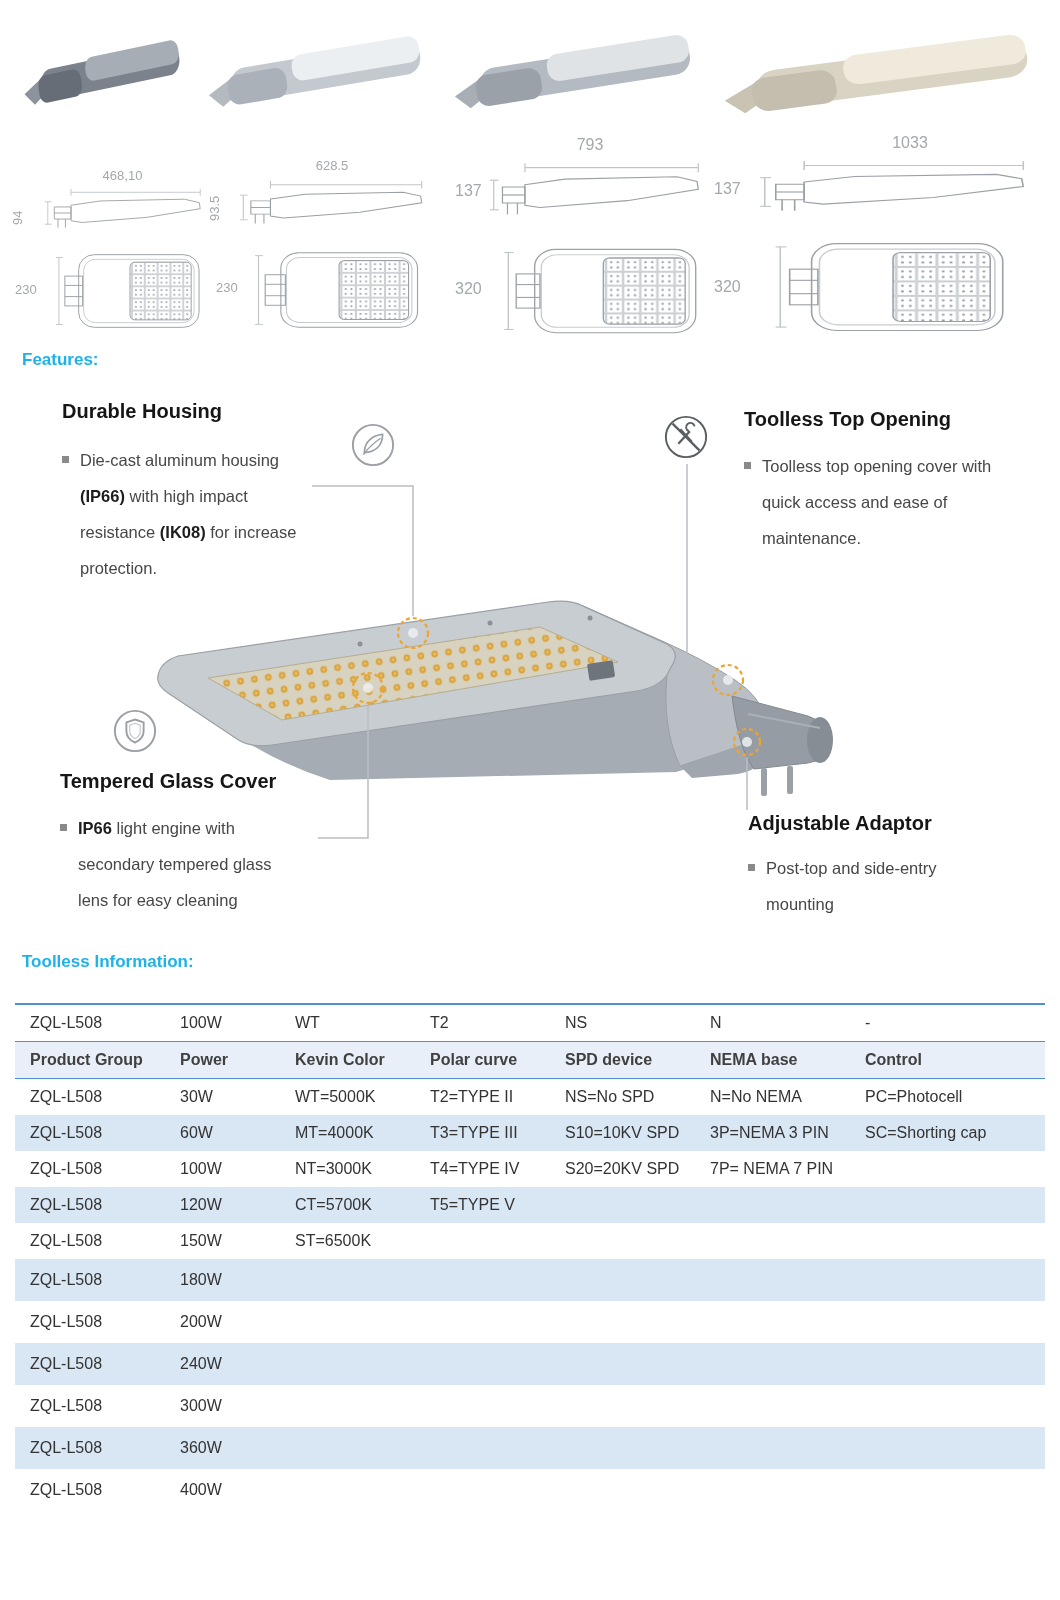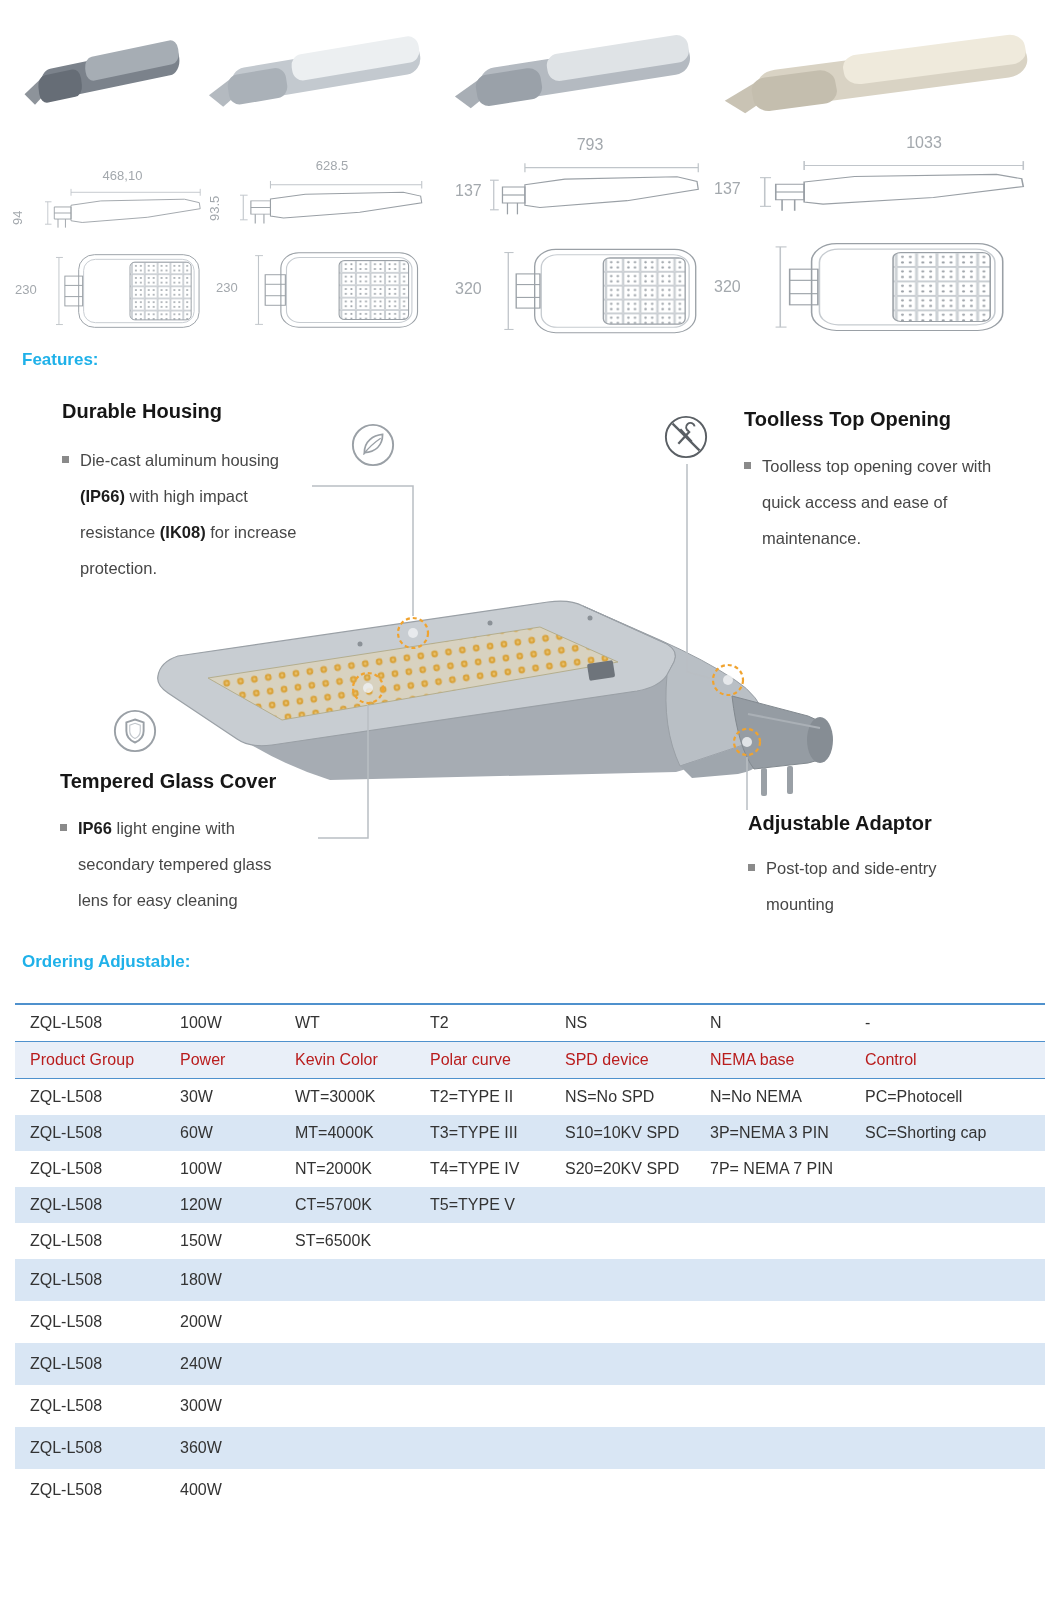--- a/index.html
+++ b/index.html
@@ -24,21 +24,21 @@
   .order-table {
     position:absolute; left:15px; top:1003px; width:1030px;
     border-collapse:collapse; table-layout:fixed;
     border-top:2px solid #4f91cd; font-size:16px; color:#333;
   }
   .order-table td, .order-table th {
     padding:9px 6px 9px 15px; text-align:left; font-weight:normal;
     overflow:hidden; white-space:nowrap;
   }
   .order-table tr.header-row th {
-    font-weight:normal; color:#b91c1c; background:#e9eff8;
+    font-weight:bold; color:#404040; background:#e9eff8;
     border-top:1px solid #4f91cd; border-bottom:1px solid #4f91cd;
   }
   .order-table tbody tr.striped { background:#d9e6f4; }
   .order-table tbody tr.tall td { padding-top:12px; padding-bottom:12px; }
 </style>
 </head>
 <body>
 
 <div class="page">
 
@@ -200,21 +200,21 @@
         <rect x="10" y="28" width="18" height="32"></rect>
           <line x1="10" y1="38" x2="28" y2="38"></line>
           <line x1="10" y1="50" x2="28" y2="50"></line>
         <rect x="76" y="13" width="62" height="62" rx="5" fill="url(#ledpat)"></rect>
       </g>
     </svg>
     <span class="dim big" style="left:0px;top:162px">320</span>
   </div>
 
   <div class="abs" style="left:708px;top:110px;width:325px;height:238px">
-    <span class="dim big center" style="left:131px;top:24px;width:170px">1033</span>
+    <span class="dim big center" style="left:117px;top:24px;width:170px">1033</span>
     <svg class="abs" style="left:52px;top:50px;width:268px;height:64px" viewBox="0 0 170 58" preserveAspectRatio="none">
       <g fill="none" stroke="#c0c5ca" stroke-width="1">
         <line x1="28" y1="5" x2="167" y2="5"></line>
           <line x1="28" y1="1" x2="28" y2="9"></line>
           <line x1="167" y1="1" x2="167" y2="9"></line>
         <line x1="3" y1="16" x2="3" y2="42"></line>
           <line x1="0" y1="16" x2="7" y2="16"></line>
           <line x1="0" y1="42" x2="7" y2="42"></line>
       </g>
       <g fill="none" stroke="#9aa0a6" stroke-width="1">
@@ -327,21 +327,21 @@
       <p><b>IP66</b><span> light engine with secondary tempered glass lens for easy cleaning</span></p>
     </div>
 
     <h3 class="f-title" style="left:748px;top:422px">Adjustable Adaptor</h3>
     <div class="f-body" style="left:748px;top:460px;width:240px">
       <span class="bullet"></span>
       <p>Post-top and side-entry mounting</p>
     </div>
   </section>
 
-  <h2 class="heading" style="left:22px;top:952px">Ordering Adjustable:</h2>
+  <h2 class="heading" style="left:22px;top:952px">Toolless Information:</h2>
 
   <table class="order-table">
     <colgroup>
       <col style="width:150px">
         <col style="width:115px">
         <col style="width:135px">
       <col style="width:135px">
         <col style="width:145px">
         <col style="width:155px">
         <col>
@@ -363,39 +363,39 @@
           <th>Polar curve</th>
           <th>SPD device</th>
           <th>NEMA base</th>
           <th>Control</th>
         </tr>
     </thead>
     <tbody id="ordering-body">
         <tr>
           <td>ZQL-L508</td>
           <td>30W</td>
-          <td>WT=3000K</td>
+          <td>WT=5000K</td>
           <td>T2=TYPE II</td>
           <td>NS=No SPD</td>
           <td>N=No NEMA</td>
           <td>PC=Photocell</td>
         </tr>
         <tr class="striped">
           <td>ZQL-L508</td>
           <td>60W</td>
           <td>MT=4000K</td>
           <td>T3=TYPE III</td>
           <td>S10=10KV SPD</td>
           <td>3P=NEMA 3 PIN</td>
           <td>SC=Shorting cap</td>
         </tr>
         <tr>
           <td>ZQL-L508</td>
           <td>100W</td>
-          <td>NT=2000K</td>
+          <td>NT=3000K</td>
           <td>T4=TYPE IV</td>
           <td>S20=20KV SPD</td>
           <td>7P= NEMA 7 PIN</td>
           <td></td>
         </tr>
         <tr class="striped">
           <td>ZQL-L508</td>
           <td>120W</td>
           <td>CT=5700K</td>
           <td>T5=TYPE V</td>

